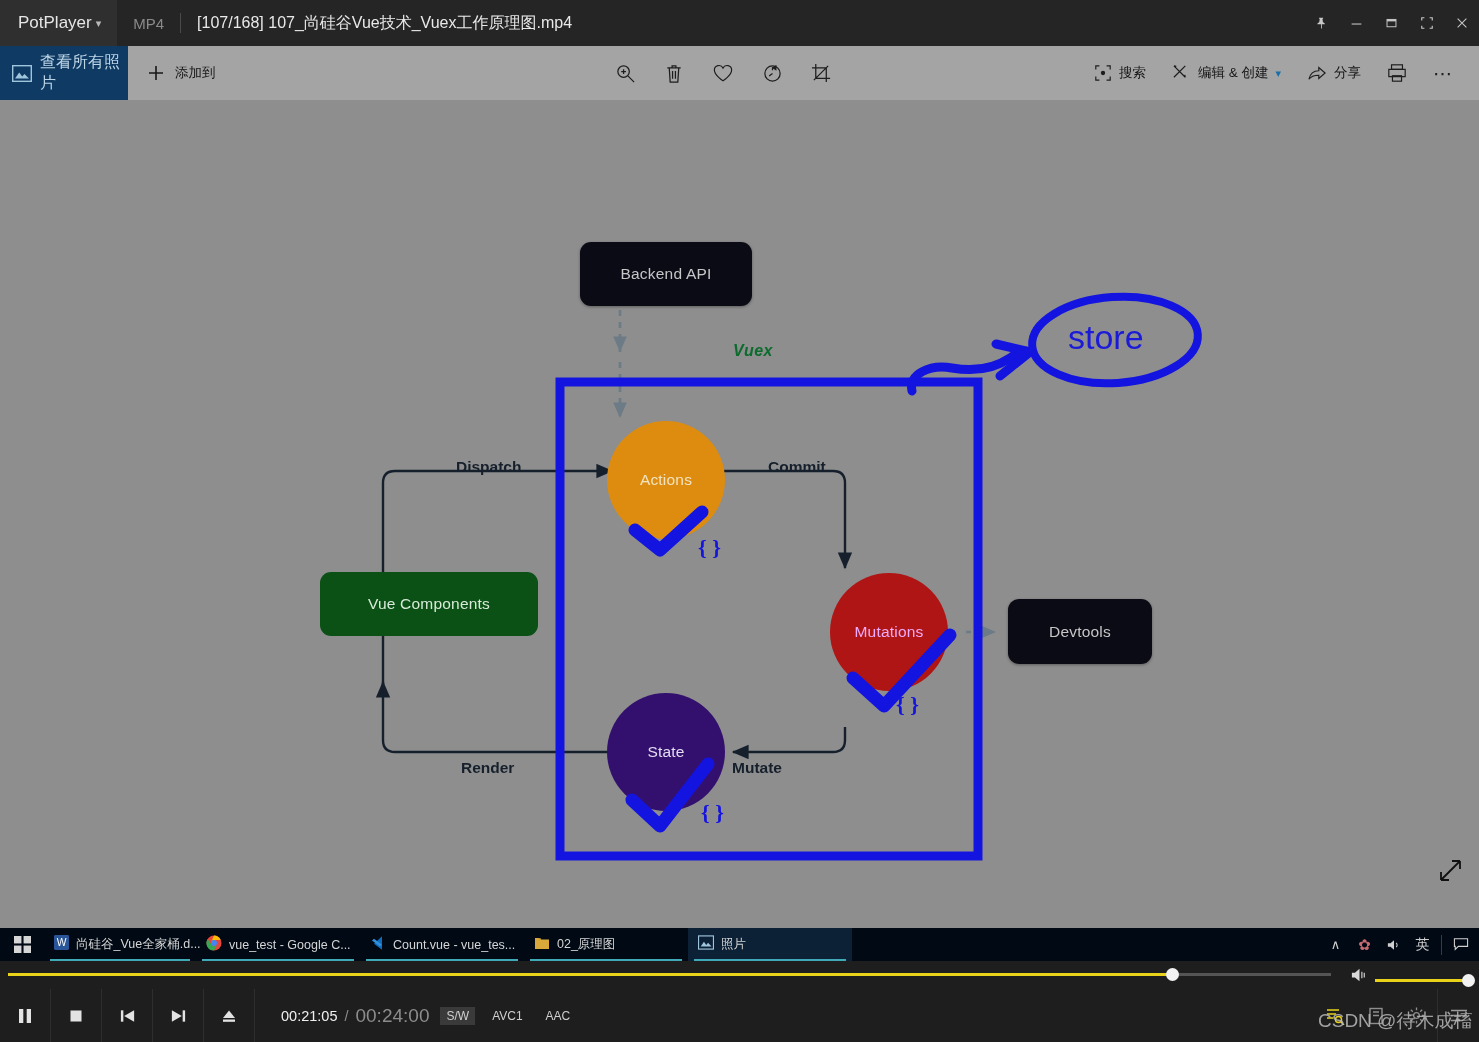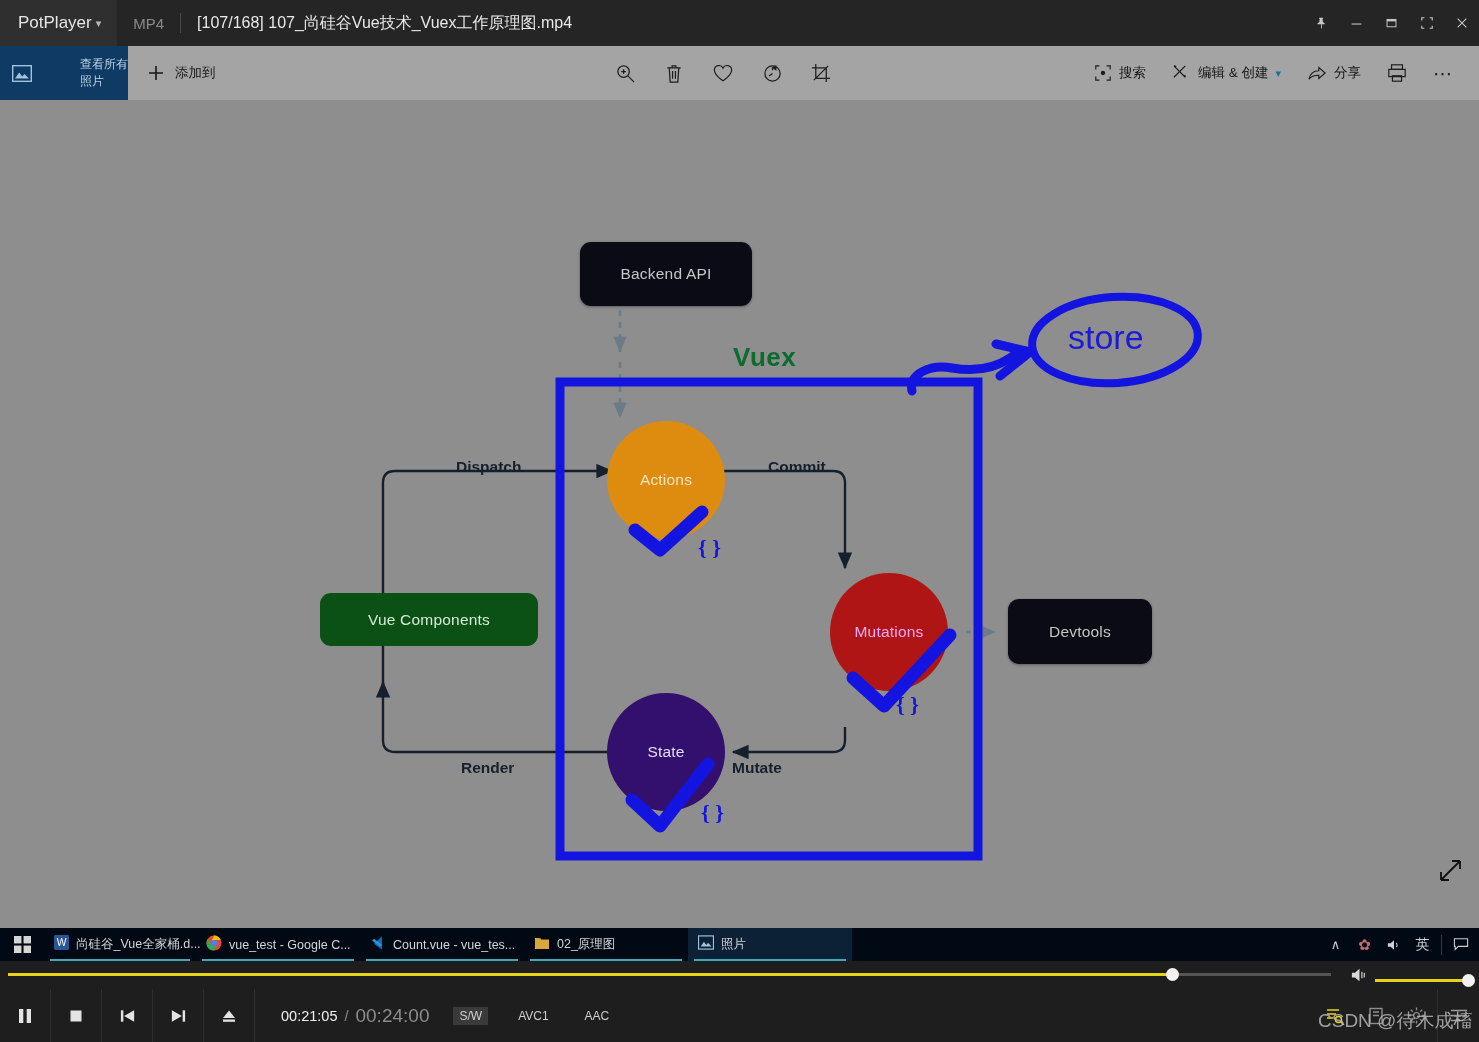--- a/index.html
+++ b/index.html
@@ -45,21 +45,21 @@
   .ph-winbtn { width:46px; height:30px; display:flex; align-items:center; justify-content:center; color:#eee; }
 
   .ph-toolbar {
     height:54px; background:#a4a4a4; display:flex; align-items:center;
     position:relative;
   }
   .ph-viewall {
     background:#0f3a63; height:54px; width:128px; display:flex; align-items:center;
     gap:8px; padding-left:12px;
   }
-  .ph-viewall-label { color:#bcd4e6; font-size:12px;margin-left:40px; }
+  .ph-viewall-label { color:#bcd4e6; font-size:16px; }
   .ph-addto { display:flex; align-items:center; gap:9px; margin-left:18px; }
   .ph-addto-label { color:#171717; font-size:13.5px; }
   .ph-center { position:absolute; left:615px; top:0; height:54px; display:flex; align-items:center; gap:28px;}
   .ph-right { margin-left:auto; display:flex; align-items:center; gap:0px; padding-right:12px; }
   .ph-tbtn { display:flex; align-items:center; gap:7px; padding:0 13px; height:54px; color:#161616; font-size:13.5px; }
   .ph-icon { display:flex; align-items:center; justify-content:center; }
 
   
   .canvas { position:relative; width:1479px; height:798px; background:#8e8e8e; }
   .expand-corner { position:absolute; right:14px; bottom:10px; }
@@ -73,22 +73,23 @@
     background:#0b0b16; border-radius:11px; color:#c6c6c6;
     box-shadow:0 1px 3px rgba(0,0,0,.35);
   }
   .box-green { background:#0b5014; border-radius:11px; color:#d7ead9; }
   .circle { border-radius:50%; color:#f2e3c0; }
   .c-actions { background:#dd8c10;text-align:right; }
   .c-mut { background:#b01515; color:#f0abfc; }
   .c-state { background:#33106e; color:#e4ddf2; }
 
   .vuex-label {
-    position:absolute; color:#0c6b2d; font-size:26px; font-weight:bold;
+    position:absolute; color:#0c6b2d; font-size:16px; font-weight:bold;
     letter-spacing:.5px;
+    font-style:italic;
   }
   .edge-label {
     position:absolute; color:#16202c; font-size:15.5px; font-weight:bold;
   }
   .brace {
     position:absolute; color:#1414e0; font-size:22px; font-weight:600;
     font-family:"Liberation Serif", serif;
   }
   .dashed-box {
     position:absolute; border:1px dashed #8a8a8a;
@@ -130,21 +131,21 @@
 
   .pp-btnrow { position:absolute; left:0; top:28px; width:1479px; height:53px; display:flex; align-items:center; }
   .pp-cbtn {
     width:51px; height:53px; display:flex; align-items:center; justify-content:center;
     border-right:1px solid #2e2e2e; color:#e3e3e3;
   }
   .pp-time { display:flex; align-items:center; gap:7px; padding-left:26px; }
   .t-cur { color:#f0f0f0; font-size:14.5px; font-family:"Liberation Sans", sans-serif; }
   .t-slash { color:#8c8c8c; font-size:14.5px; }
   .t-tot { color:#8c8c8c; font-size:19px; }
-  .chip { background:#3a3a3a; color:#cfcfcf; font-size:12px; padding:2px 6px; margin-left:17px; }
+  .chip { background:#3a3a3a; color:#cfcfcf; font-size:12px; padding:2px 6px; margin-left:4px; }
   .chip.flat { background:transparent; }
   .pp-right-btns { margin-left:auto; display:flex; align-items:center; height:53px; }
   .pp-rbtn { width:41px; height:53px; display:flex; align-items:center; justify-content:center; color:#9a9a9a; }
   .pp-rbtn.accent { color:#e8d21a; }
   .pp-rdiv { width:1px; height:53px; background:#2e2e2e; }
   .watermark {
     position:absolute; left:1318px; top:1008px; color:#b9b9b9; font-size:19px;
     opacity:.85; white-space:nowrap; pointer-events:none;
   }
 </style>
@@ -314,21 +315,21 @@
 
         <path d="M612,652 L395,652 Q383,652 383,640 L383,582" stroke="#16202c" stroke-width="2.4" fill="none" marker-end="url(#ar)"></path>
 
         <path d="M966,532 L996,532" stroke="#6c7b86" stroke-width="2.4" stroke-dasharray="5,5" fill="none" marker-end="url(#arg)"></path>
         <path d="M955,532 L925,532" stroke="#6c7b86" stroke-width="2.4" stroke-dasharray="5,5" fill="none" marker-end="url(#argL)"></path>
       </svg>
 
       <div class="node box-dark" style="left:580px; top:142px; width:172px; height:64px;">
         <span>Backend API</span>
       </div>
-      <div class="node box-green" style="left:320px; top:493px; width:218px; height:53px;">
+      <div class="node box-green" style="left:320px; top:472px; width:218px; height:64px;">
         <span>Vue Components</span>
       </div>
       <div class="node box-dark" style="left:1008px; top:499px; width:144px; height:65px;">
         <span>Devtools</span>
       </div>
 
       <div class="node circle c-actions" style="left:607px; top:321px; width:118px; height:118px;">
         <span>Actions</span>
       </div>
       <div class="node circle c-mut" style="left:830px; top:473px; width:118px; height:118px;">

